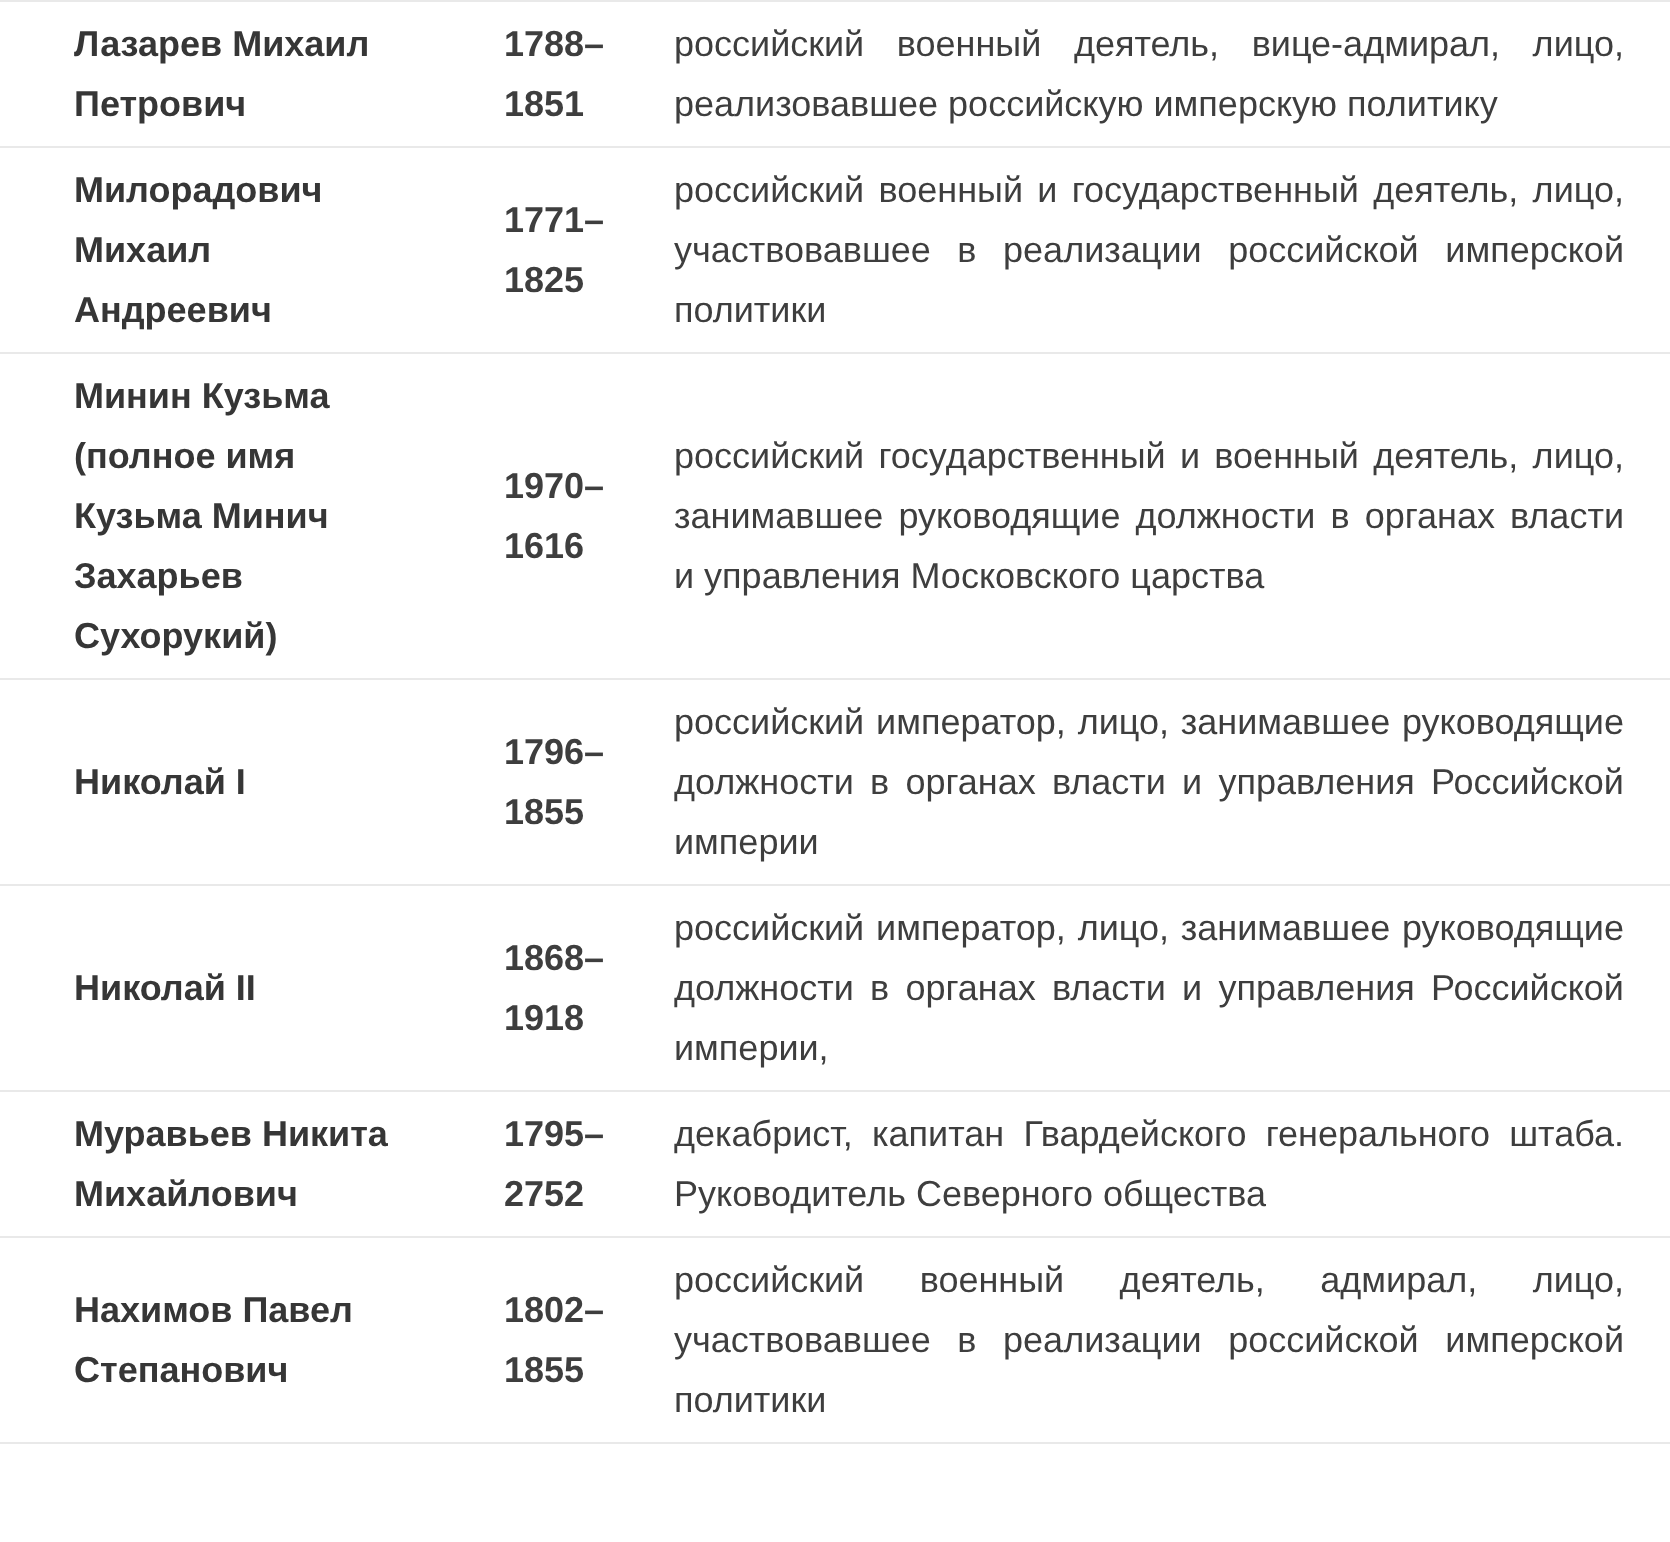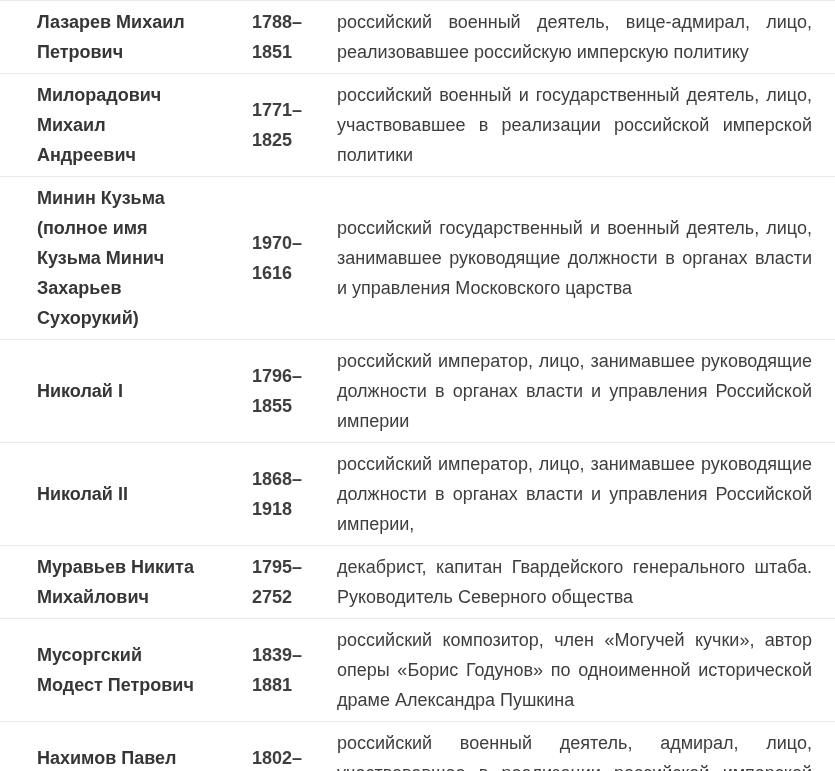--- a/index.html
+++ b/index.html
@@ -98,28 +98,20 @@
   </tr>
         <tr class="person-row">
     <td class="name">Муравьев Никита Михайлович</td>
     <td class="years">
             <div class="years-line">1795–</div>
             <div class="years-line">2752</div>
           </td>
     <td class="desc">декабрист, капитан Гвардейского генерального штаба. Руководитель Северного общества</td>
   </tr>
         <tr class="person-row">
-    <td class="name">Мусоргский Модест Петрович</td>
-    <td class="years">
-            <div class="years-line">1839–</div>
-            <div class="years-line">1881</div>
-          </td>
-    <td class="desc">российский композитор, член «Могучей кучки», автор оперы «Борис Годунов» по одноименной исторической драме Александра Пушкина</td>
-  </tr>
-        <tr class="person-row">
     <td class="name">Нахимов Павел Степанович</td>
     <td class="years">
             <div class="years-line">1802–</div>
             <div class="years-line">1855</div>
           </td>
     <td class="desc">российский военный деятель, адмирал, лицо, участвовавшее в реализации российской имперской политики</td>
   </tr>
       </tbody>
   </table>
 </div>

